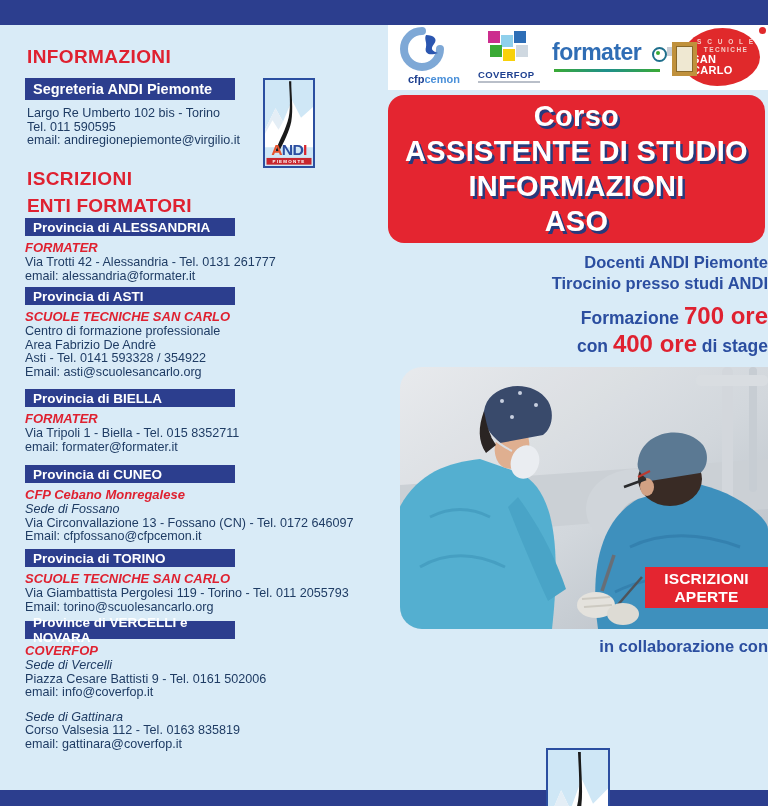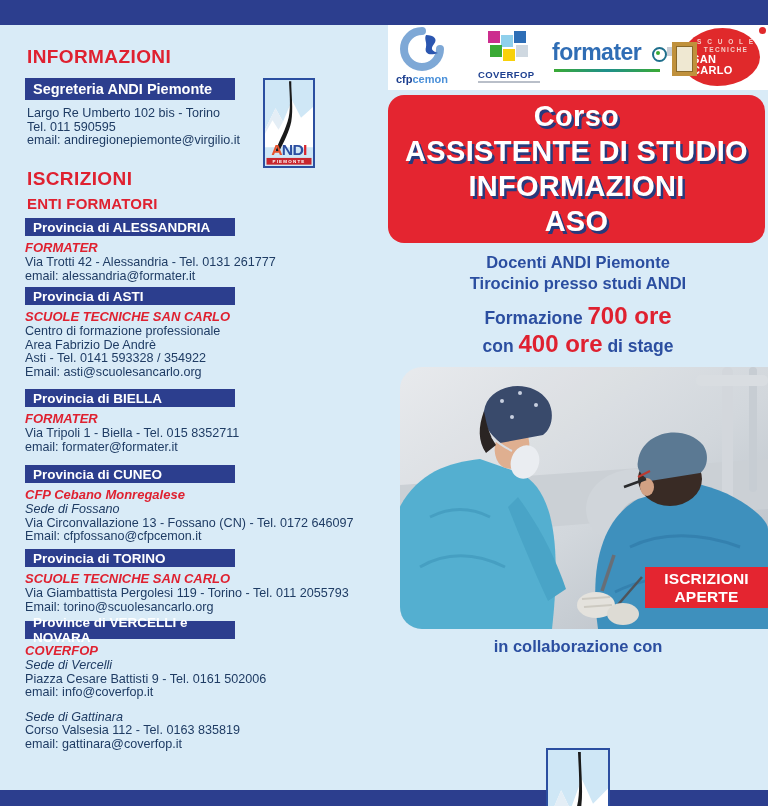--- a/index.html
+++ b/index.html
@@ -8,21 +8,21 @@
     background:#d9ebf7;
     font-family:"Liberation Sans","DejaVu Sans",sans-serif;
     -webkit-font-smoothing:antialiased;
   }
   .abs{position:absolute;}
   .topbar{left:0;top:0;width:768px;height:25px;background:#2c3e8e;}
   .bottombar{left:0;top:790px;width:768px;height:16px;background:#2c3e8e;}
 
   
   .h-red-big{font-size:19px;font-weight:800;color:#df2130;letter-spacing:.4px;}
-  .h-red-small{font-size:15px;font-weight:800;color:#df2130;letter-spacing:.2px;text-align:right;}
+  .h-red-small{font-size:19px;font-weight:800;color:#df2130;letter-spacing:.2px;text-align:right;}
   .bluebar{background:#2c3e8e;color:#fff;font-weight:700;box-sizing:border-box;padding-left:8px;display:flex;align-items:center;}
   .seg-bar{left:25px;top:78px;width:210px;height:22px;font-size:14.5px;}
   .body-txt{color:#1f3c64;font-size:12.6px;line-height:13.6px;}
   .prov{left:25px;width:345px;}
   .prov .bluebar{width:210px;height:18px;font-size:13.5px;margin-bottom:5px;}
   .org{color:#df2130;font-size:13px;font-weight:800;font-style:italic;line-height:14px;margin-bottom:1px;}
   .row{color:#1f3c64;font-size:12.6px;line-height:13.6px;}
   .row.it{font-style:italic;}
   .row.gap{margin-top:11px;}
 
@@ -30,42 +30,42 @@
   .andi-box{box-sizing:border-box;border:2px solid #2b4ea0;background:#cfe7f6;position:relative;overflow:hidden;}
   .andi-box svg{display:block;width:100%;height:100%;}
 
   
   .logo-band{left:388px;top:25px;width:380px;height:65px;background:#ffffff;display:flex;align-items:center;}
   .logo-item{position:relative;height:100%;}
   .lg-cfp{width:86px;}
   .lg-cov{width:72px;}
   .lg-for{width:126px;}
   .lg-san{width:96px;}
-  .cfp-text{position:absolute;left:8px;bottom:5px;font-size:11px;font-weight:700;}
+  .cfp-text{position:absolute;left:20px;bottom:5px;font-size:11px;font-weight:700;}
   .cfp-text .b1{color:#1d3f8f;}
   .cfp-text .b2{color:#4a90d9;font-weight:600;}
   .cov-text{position:absolute;left:4px;bottom:10px;font-size:9.5px;font-weight:800;color:#1d3f8f;letter-spacing:.4px;}
   .cov-line{position:absolute;left:4px;bottom:7px;width:62px;height:2px;background:#b9bfc9;}
   .for-text{position:absolute;left:6px;top:14px;font-size:23px;font-weight:800;color:#2f6db5;letter-spacing:-.5px;}
   .for-line{position:absolute;left:8px;top:44px;width:106px;height:3px;background:linear-gradient(90deg,#3aaa35,#1f8f8c,#3aaa35);}
   .for-emblem{position:absolute;left:106px;top:22px;width:11px;height:11px;border:2.5px solid #1f6f8c;border-radius:50%;}
   .for-emblem::after{content:"";position:absolute;left:2px;top:2px;width:4px;height:4px;background:#3aaa35;border-radius:50%;}
   .for-reg{position:absolute;left:121px;top:22px;width:7px;height:9px;background:#c9ced6;}
   .san-blob{position:absolute;left:10px;top:3px;width:78px;height:58px;background:#e0292b;border-radius:52% 48% 55% 45% / 55% 50% 50% 45%;display:flex;flex-direction:column;justify-content:center;align-items:center;}
   .san-dot{position:absolute;right:2px;top:2px;width:7px;height:7px;background:#e0292b;border-radius:50%;}
   .san-frame{position:absolute;left:0px;top:17px;width:17px;height:26px;background:#efe8d2;border:4px solid #c0913c;box-shadow:inset 0 0 0 1px #8a6a2a;}
   .san-l1{font-size:6.5px;font-weight:800;color:#f5cdc7;letter-spacing:2px;line-height:8px;padding-left:10px;}
   .san-l2{font-size:6.5px;font-weight:800;color:#f5cdc7;letter-spacing:1.4px;line-height:8px;padding-left:10px;}
   .san-l3{font-size:11px;font-weight:900;color:#ffffff;letter-spacing:.3px;line-height:11px;padding-left:10px;}
 
   .banner{left:388px;top:95px;width:377px;height:148px;background:#e42530;color:#fff;
     display:flex;flex-direction:column;justify-content:center;align-items:center;text-align:center;border-radius:16px;}
   .banner div{font-weight:800;font-size:29px;line-height:35px;text-shadow:2.5px 2.5px 0 #273a7d;letter-spacing:.3px;}
 
-  .rc-center{left:388px;width:380px;text-align:center;}
+  .rc-center{left:388px;width:380px;text-align:right;}
   .docenti{top:252px;color:#2b4ea0;font-weight:800;font-size:16.5px;line-height:21px;}
   .formazione{top:303px;color:#2b4ea0;font-weight:800;font-size:17.5px;line-height:26px;}
   .formazione .big-red{color:#df2130;font-size:24px;font-weight:800;}
 
   .photo{left:400px;top:367px;width:368px;height:262px;border-radius:22px 0 0 22px;overflow:hidden;}
   .photo svg{display:block;}
 
   .badge{left:645px;top:567px;width:123px;height:41px;background:#e42530;color:#fff;
     display:flex;flex-direction:column;justify-content:center;align-items:center;
     font-weight:800;font-size:15.5px;line-height:18px;letter-spacing:.2px;}

